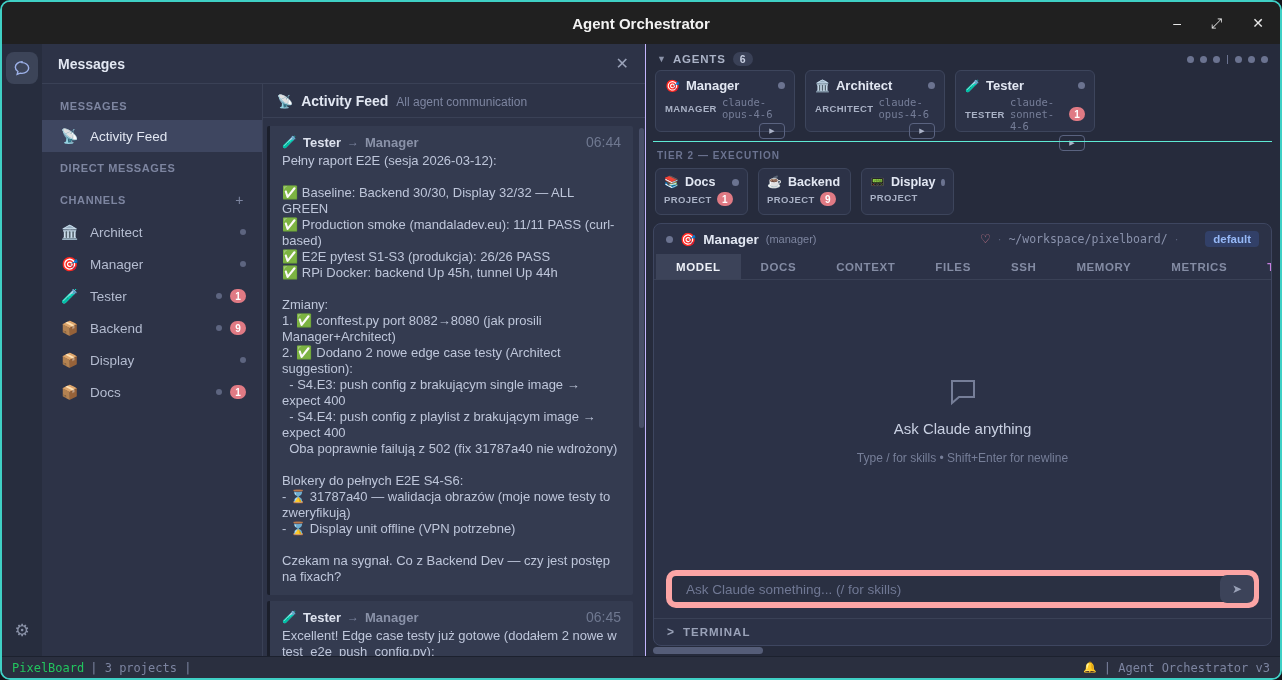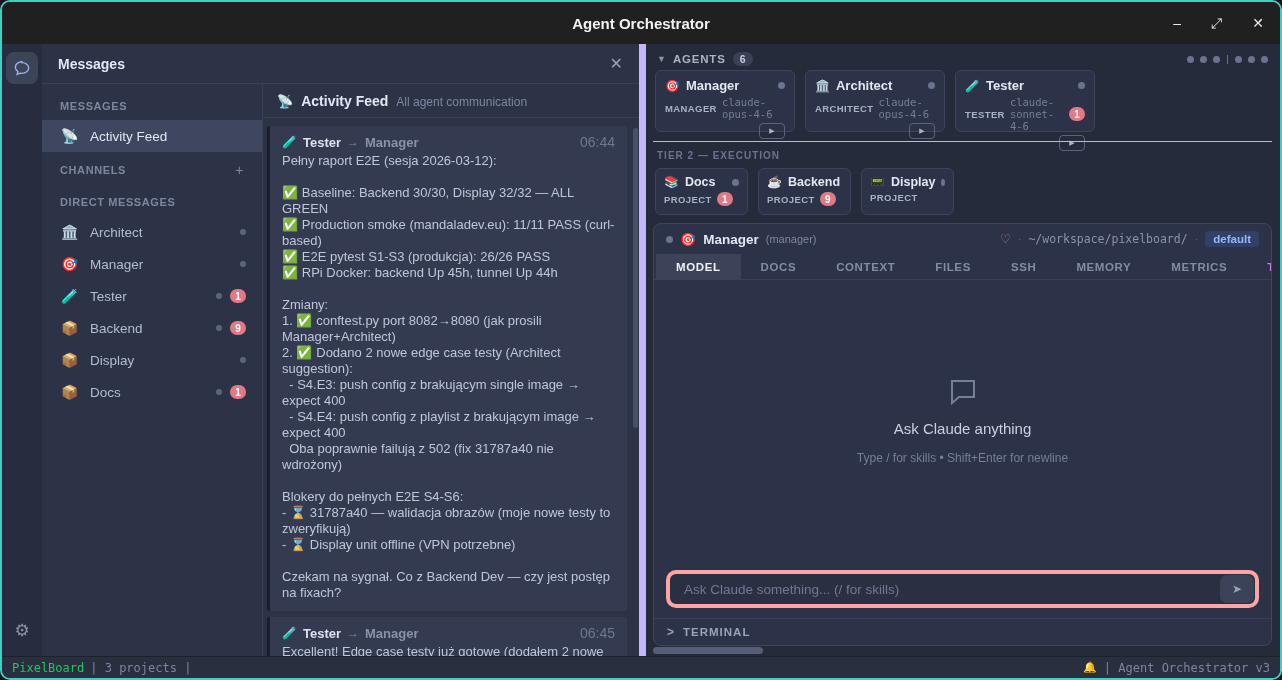--- a/index.html
+++ b/index.html
@@ -17,21 +17,21 @@
   .app-body { flex:1; display:flex; min-height:0; background:#262b3c; }
 
   
   .rail { width:40px; flex:none; background:#272d3e; display:flex; flex-direction:column; align-items:center; padding:8px 0 10px; }
   .rail-btn { width:32px; height:32px; border-radius:8px; display:flex; align-items:center; justify-content:center; color:#9db1e8; }
   .rail-btn.active { background:#3c4458; }
   .rail-spacer { flex:1; }
   .gear { color:#8a92a8; font-size:17px; }
 
   
-  .messages-overlay { width:604px; flex:none; background:#2d3347; display:flex; flex-direction:column; border-right:7px solid #c4b5fd; }
+  .messages-overlay { width:604px; flex:none; background:#2d3347; display:flex; flex-direction:column; border-right:1px solid #c4b5fd; }
   .overlay-header { height:40px; flex:none; display:flex; align-items:center; padding:0 16px; border-bottom:1px solid #3a4156; }
   .overlay-header .t { color:#e2e7f2; font-weight:bold; font-size:14px; }
   .overlay-close { margin-left:auto; color:#9aa2b8; font-size:16px; }
   .overlay-cols { flex:1; display:flex; min-height:0; }
 
   
   .msg-sidebar { width:221px; flex:none; border-right:1px solid #3a4156; padding-top:6px; overflow:hidden; }
   .side-label { font-size:11px; font-weight:bold; letter-spacing:.6px; color:#7d85a0; padding:10px 18px 8px; display:flex; align-items:center; }
   .side-label .plus { margin-left:auto; color:#7d85a0; font-size:14px; font-weight:normal; padding-right:0; }
   .side-item { height:32px; display:flex; align-items:center; padding:0 16px 0 18px; gap:10px; color:#b4bcd0; font-size:13.5px; }
@@ -90,32 +90,32 @@
   .chat-panel { flex:1; margin-top:8px; background:#2c3247; border:1px solid #3e4660; border-radius:8px;
                 display:flex; flex-direction:column; min-height:0; overflow:hidden; }
   .chat-header { height:30px; flex:none; display:flex; align-items:center; gap:7px; padding:0 12px; }
   .chat-header .ic { font-size:13px; }
   .chat-name { color:#e2e7f2; font-weight:bold; font-size:13.5px; }
   .chat-role { color:#7e86a0; font-size:11px; }
   .chat-right { margin-left:auto; display:flex; align-items:center; gap:7px; }
   .heart { color:#c9788a; font-size:12px; }
   .dotsep { color:#5d6480; font-size:11px; }
   .chat-path { color:#8a92ac; font-size:11.5px; font-family:"DejaVu Sans Mono",monospace; }
-  .session-badge { background:#324068; color:#96b8f6; font-size:11.5px; font-weight:bold; border-radius:4px; padding:2px 8px; }
+  .session-badge { background:#324068; color:#96b8f6; font-size:11.5px; font-weight:bold; border-radius:4px; padding:2px 8px;margin-left:20px; }
   .tabbar { height:26px; flex:none; display:flex; align-items:stretch; border-bottom:1px solid #3a4156; padding-left:2px; }
   .tab { display:flex; align-items:center; padding:0 20px; color:#848ca4; font-size:11.5px; font-weight:bold; letter-spacing:.6px; }
   .tab.active { background:#3c4359; color:#eef1f8; }
   .tab.pink { color:#c87fe0; }
   .chat-empty { flex:1; display:flex; flex-direction:column; align-items:center; justify-content:center; gap:14px; min-height:0; }
   .empty-icon { color:#767e98; }
   .empty-title { color:#c9d0e2; font-size:15px; }
   .empty-hint { color:#767e98; font-size:12px; }
   .input-row { flex:none; padding:8px 12px 10px; }
   .input-wrap { position:relative; }
-  .ask-input { width:100%; height:38px; background:#2a3042; border:4px solid #fca5a5; border-radius:10px; color:#c9d0e2;
+  .ask-input { width:100%; height:38px; background:#2a3042; border:6px solid #fca5a5; border-radius:10px; color:#c9d0e2;
                font-size:13.5px; font-family:"Liberation Sans",sans-serif; padding:0 50px 0 14px; outline:none; }
   .ask-input::placeholder { color:#707894; }
   .send-btn { position:absolute; right:5px; top:5px; width:34px; height:28px; background:#3c4359; border-radius:7px;
               display:flex; align-items:center; justify-content:center; color:#9aa2b8; font-size:12px; }
   .terminal-row { flex:none; height:27px; border-top:1px solid #3a4156; display:flex; align-items:center; gap:9px; padding:0 13px; }
   .term-chev { color:#9aa2b8; font-size:12px; font-weight:bold; }
   .term-label { color:#9aa2b8; font-size:11.5px; font-weight:bold; letter-spacing:1px; }
   .h-scrollbar { flex:none; height:8px; margin:1px 0 1px; position:relative; }
   .h-thumb { position:absolute; left:0; top:0; width:110px; height:7px; border-radius:4px; background:#555d78; }
 
@@ -161,25 +161,25 @@
         <span class="overlay-close">✕</span>
       </div>
       <div class="overlay-cols">
 
         <div class="msg-sidebar">
           <div class="side-label">MESSAGES</div>
           <div class="side-item selected">
             <span class="ic">📡</span>
             <span>Activity Feed</span>
           </div>
+          <div class="side-label">DIRECT MESSAGES</div>
           <div class="side-label">
             <span>CHANNELS</span>
             <span class="plus">+</span>
           </div>
-          <div class="side-label">DIRECT MESSAGES</div>
 
           <div class="side-item">
             <span class="ic">🏛️</span>
             <span>Architect</span>
             <span class="side-right">
                 <span class="presence-dot"></span>
               </span>
           </div>
           <div class="side-item">
             <span class="ic">🎯</span>

